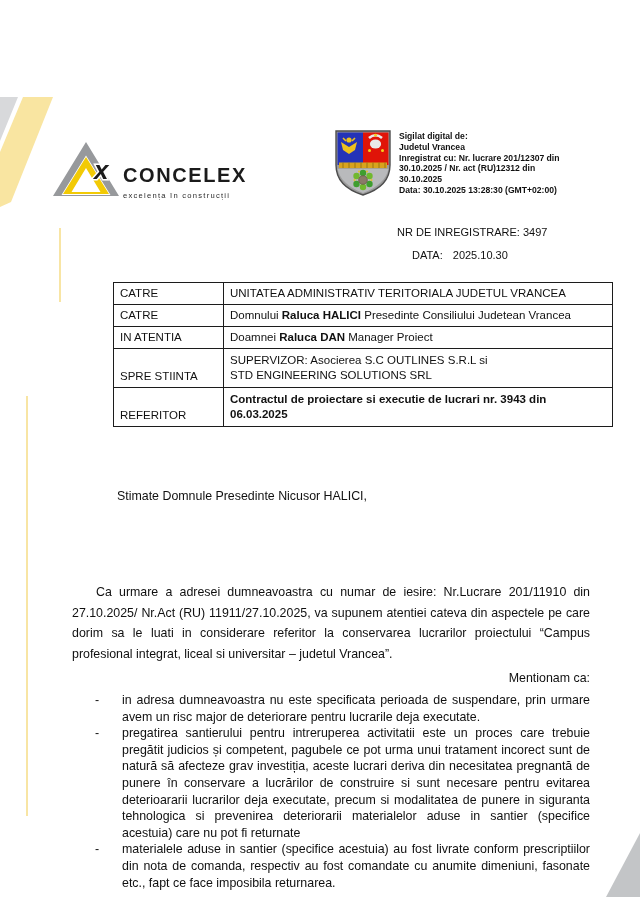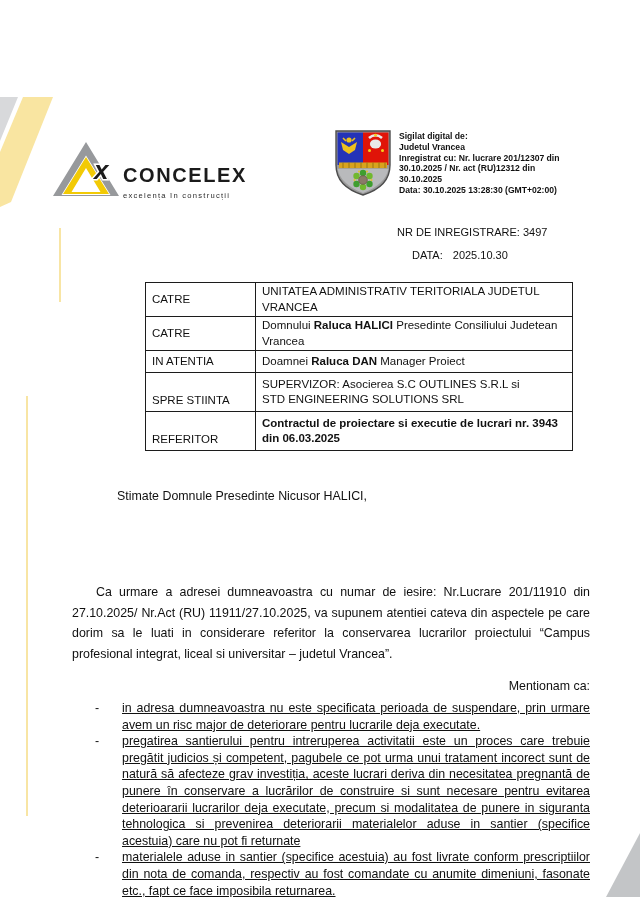--- a/index.html
+++ b/index.html
@@ -25,40 +25,40 @@
 
   
   .stamp{position:absolute;left:399px;top:131px;width:180px;font-size:8.6px;line-height:10.8px;color:#111;font-weight:bold;}
 
   
   .reg{position:absolute;left:397px;top:225px;font-size:11px;line-height:15px;color:#111;}
   .reg-date{margin-left:15px;margin-top:8px;}
   .reg-gap{display:inline-block;width:10px;}
 
   
-  table.addr{position:absolute;left:113px;top:282px;width:428px;border-collapse:collapse;
-             font-size:11.5px;line-height:15.5px;color:#111;table-layout:fixed;margin-left:32px;}
+  table.addr{position:absolute;left:113px;top:282px;width:500px;border-collapse:collapse;
+             font-size:11.5px;line-height:15.5px;color:#111;table-layout:fixed;}
   table.addr td{border:1.6px solid #1c1c1c;padding:1px 6px;vertical-align:middle;}
   table.addr td.lbl{width:97px;}
   tr.r1 td,tr.r2 td,tr.r3 td{height:19px;}
   tr.r4 td,tr.r5 td{height:34px;}
   tr.r4 td.lbl,tr.r5 td.lbl{vertical-align:bottom;padding-bottom:3px;}
   .b{font-weight:bold;}
   .cellline{display:block;}
 
   
   .letter{position:absolute;left:72px;top:486px;width:518px;font-size:12.4px;color:#101010;}
   .sal{margin:0 0 0 45px;line-height:20px;text-align:left;}
   .sal2{margin-top:8px;}
-  .para{margin:76px 0 12px 0;line-height:20.5px;text-align:justify;text-indent:24px;}
+  .para{margin:76px 0 4px 0;line-height:20.5px;text-align:justify;text-indent:24px;}
   .mention{margin:3px 0 0 0;padding-left:24px;line-height:20px;text-align:right;}
   .bullets{margin-top:4px;}
   .bullet{display:flex;line-height:16.6px;}
   .dash{flex:0 0 27px;padding-left:23px;box-sizing:content-box;}
-  .btext{flex:1;text-align:justify;text-decoration:underline;}
+  .btext{flex:1;text-align:justify;}
 </style>
 </head>
 <body>
 
 <div class="page">
 
   <svg class="deco-tl" width="60" height="112" viewBox="0 0 60 112">
     <polygon points="0,1 18,1 0,45" fill="#d8d9db"></polygon>
     <polygon points="23,1 53,1 11,106 0,111 0,56" fill="#f9e5a1"></polygon>
   </svg>

